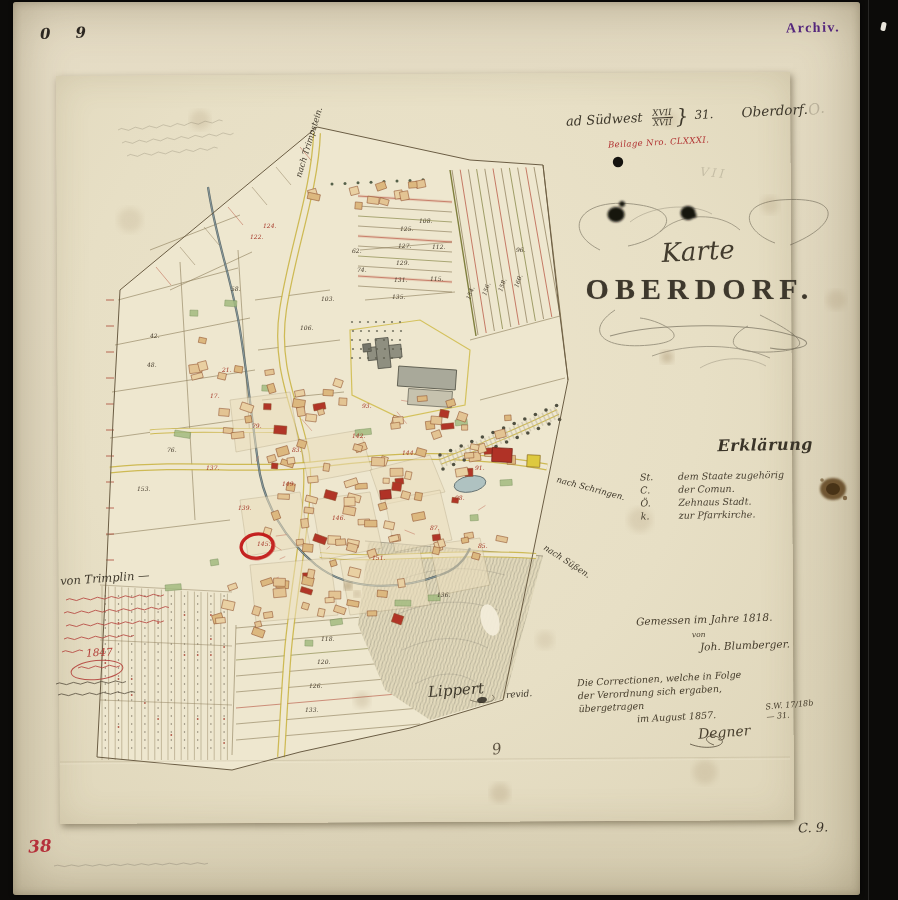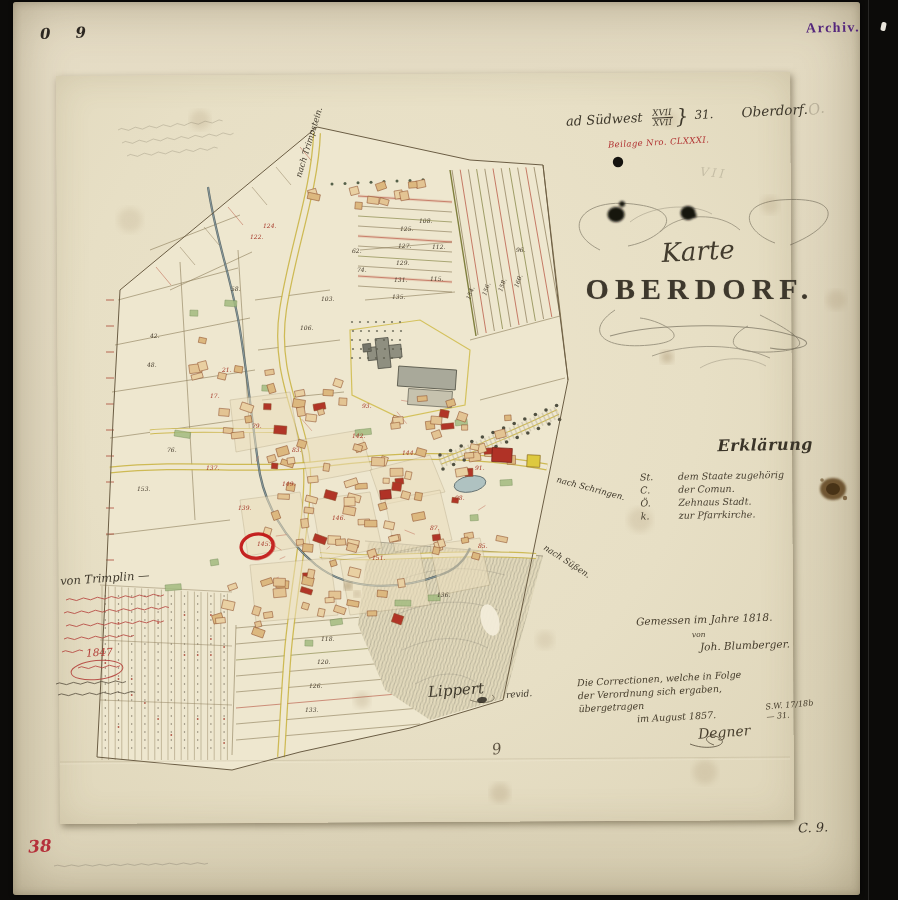--- a/index.html
+++ b/index.html
@@ -794,21 +794,21 @@
       </g>
 
     <g>
       <path d="M60,762 L790,757" stroke="#9c8f6e" stroke-width="1" opacity="0.22" fill="none"></path>
       <path d="M60,764 L790,759" stroke="#f5efdc" stroke-width="1" opacity="0.3" fill="none"></path>
     </g>
   </svg>
 
   <div class="txt hand" id="mark-topleft" style="left:40px;top:24px;font-size:15px;font-weight:600;letter-spacing:10px;transform:rotate(-2deg);color:#2b2620;">0 9</div>
 
-  <div class="txt" id="archiv" style="left:806px;top:20px;font-size:14px;font-weight:700;letter-spacing:1.5px;color:#54267c;transform:rotate(-1deg);">Archiv.</div>
+  <div class="txt" id="archiv" style="left:786px;top:20px;font-size:14px;font-weight:700;letter-spacing:1.5px;color:#54267c;transform:rotate(-1deg);">Archiv.</div>
 
   <div class="txt hand" id="hdr">
     <span>ad Südwest</span>
     <span class="frac" style="font-size:8.5px;margin-left:5px;">
       <span class="ft">XVII</span>
       <span class="fb">XVII</span>
     </span><span class="brace">}</span>
     <span style="font-size:12px;">31.</span>
     <span style="margin-left:24px;font-size:13.5px;">Oberdorf.</span>
   </div>

